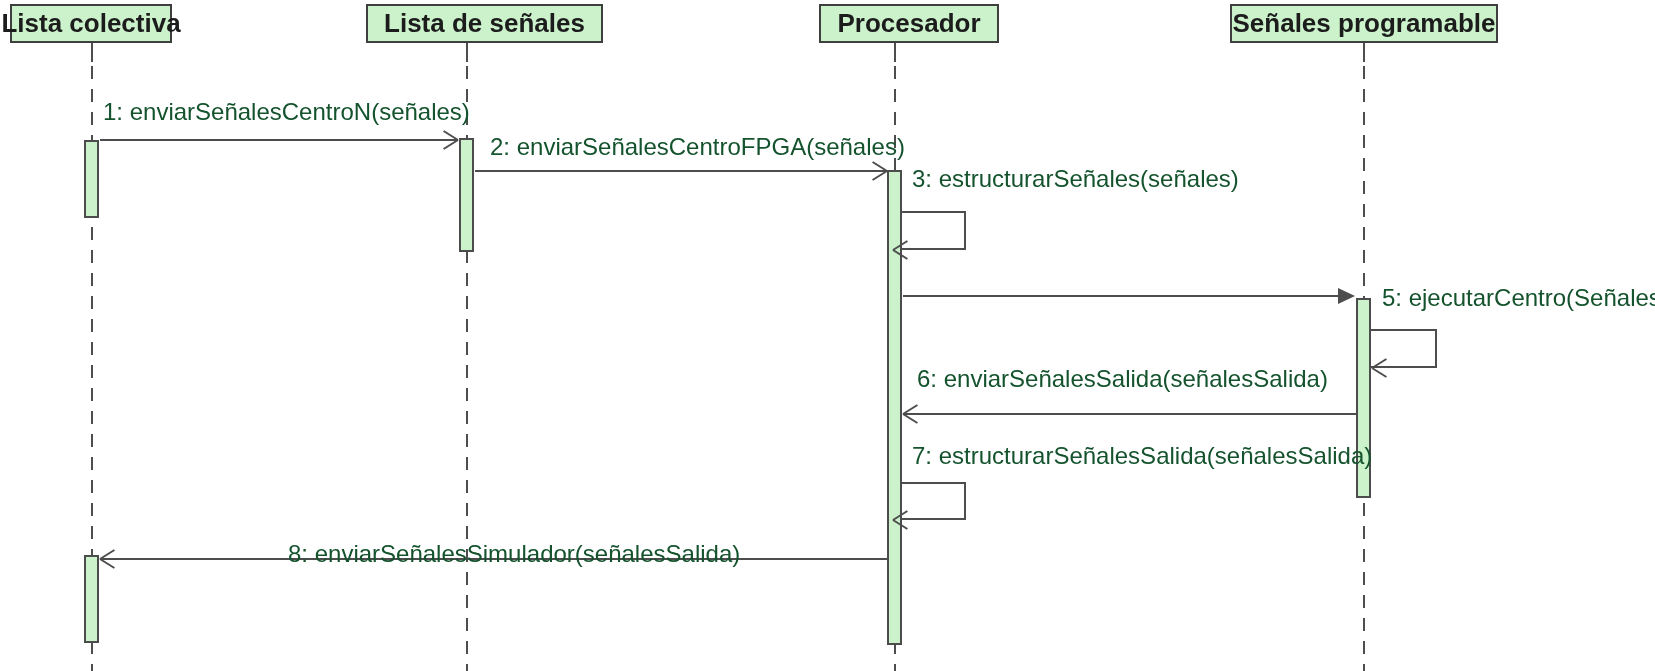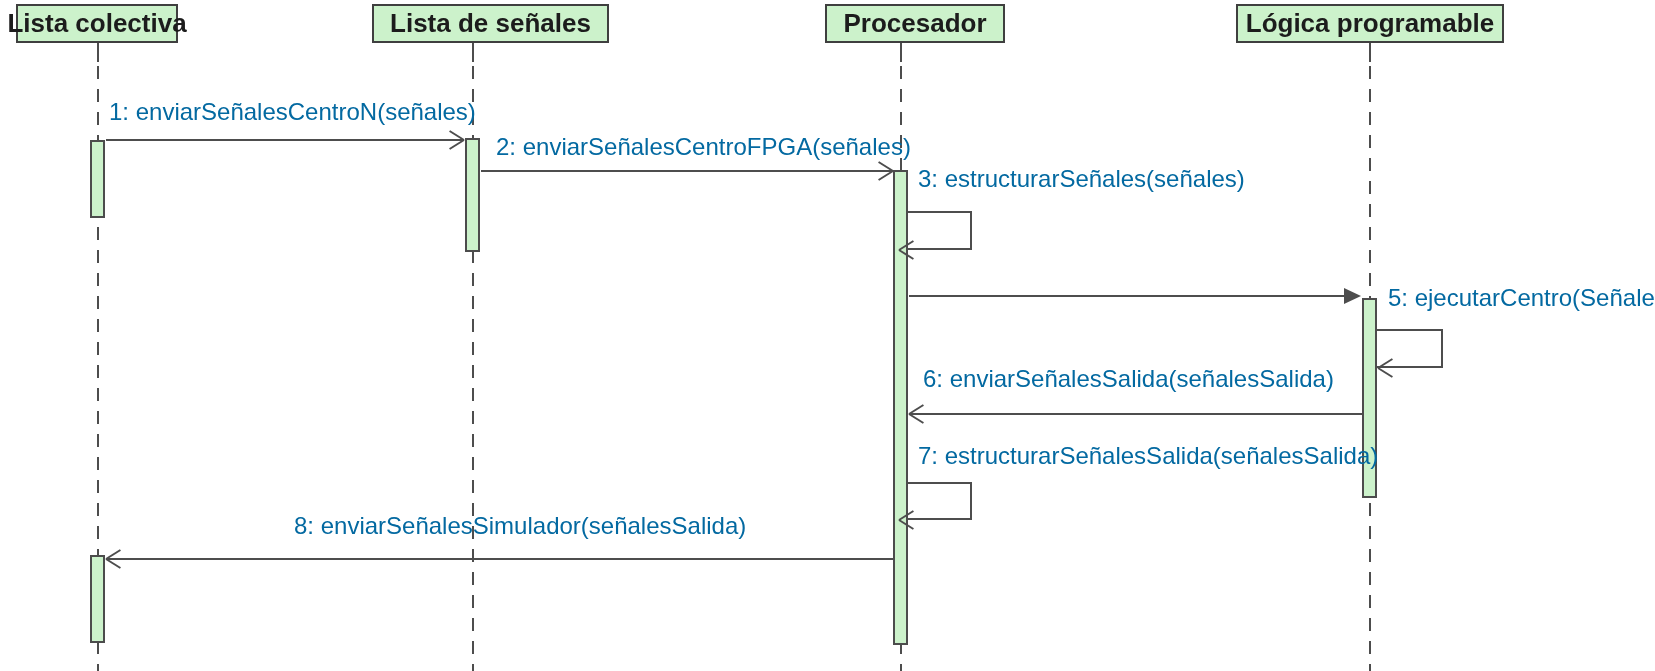--- a/index.html
+++ b/index.html
@@ -3,21 +3,21 @@
 <meta charset="utf-8">
 <style>
   html, body { margin: 0; padding: 0; }
   body {
     width: 1655px; height: 671px;
     background: #ffffff;
     font-family: "Liberation Sans", sans-serif;
     position: relative;
     overflow: hidden;
   }
-  .canvas { position: absolute; inset: 0; margin-left: 6px; }
+  .canvas { position: absolute; inset: 0; }
 
   
   .actor-box {
     position: absolute;
     top: 4px; height: 39px;
     background: #ccf2cb;
     border: 2px solid #3f3f3f;
     box-sizing: border-box;
     display: flex; align-items: center; justify-content: center;
     font-weight: bold; font-size: 26px; color: #1c1c1c;
@@ -74,21 +74,21 @@
     position: absolute; width: 0; height: 0;
     border-top: 8px solid transparent;
     border-bottom: 8px solid transparent;
     border-left: 17px solid #4d4d4d;
     z-index: 4;
   }
 
   
   .msg-label {
     position: absolute;
-    font-size: 24px; color: #0369a1;
+    font-size: 24px; color: #14532d;
     white-space: nowrap;
     z-index: 5;
   }
 </style>
 </head>
 <body>
 
 <div class="canvas">
 
   <div class="lifeline-stub" style="left:91px"></div>
@@ -96,21 +96,21 @@
   <div class="lifeline-stub" style="left:466px"></div>
   <div class="lifeline" style="left:466px"></div>
   <div class="lifeline-stub" style="left:894px"></div>
   <div class="lifeline" style="left:894px"></div>
   <div class="lifeline-stub" style="left:1363px"></div>
   <div class="lifeline" style="left:1363px"></div>
 
   <div class="actor-box" style="left:10px;  width:162px">Lista colectiva</div>
   <div class="actor-box" style="left:366px; width:237px">Lista de señales</div>
   <div class="actor-box" style="left:819px; width:180px">Procesador</div>
-  <div class="actor-box" style="left:1230px;width:268px">Lógica programable</div>
+  <div class="actor-box" style="left:1230px;width:268px">Señales programable</div>
 
   <div class="activation" style="left:84px;  top:140px; height:78px"></div>
   <div class="activation" style="left:459px; top:138px; height:114px"></div>
   <div class="activation" style="left:887px; top:170px; height:475px"></div>
   <div class="activation" style="left:1356px;top:298px; height:200px"></div>
   <div class="activation" style="left:84px;  top:555px; height:88px"></div>
 
   <div class="msg-label" style="left:103px; top:98px">1: enviarSeñalesCentroN(señales)</div>
   <div class="hline" style="left:100px; top:139px; width:358px"></div>
   <div class="ah ah-right" style="left:440px; top:131px"></div>
@@ -131,17 +131,17 @@
   <div class="ah ah-left" style="left:1372px; top:359px"></div>
 
   <div class="msg-label" style="left:917px; top:365px">6: enviarSeñalesSalida(señalesSalida)</div>
   <div class="hline" style="left:903px; top:413px; width:453px"></div>
   <div class="ah ah-left" style="left:903px; top:405px"></div>
 
   <div class="msg-label" style="left:912px; top:442px">7: estructurarSeñalesSalida(señalesSalida)</div>
   <div class="loop" style="left:902px; top:482px; width:64px; height:38px"></div>
   <div class="ah ah-left" style="left:893px; top:511px"></div>
 
-  <div class="msg-label" style="left:288px; top:512px">8: enviarSeñalesSimulador(señalesSalida)</div>
+  <div class="msg-label" style="left:288px; top:540px">8: enviarSeñalesSimulador(señalesSalida)</div>
   <div class="hline" style="left:100px; top:558px; width:787px"></div>
   <div class="ah ah-left" style="left:100px; top:550px"></div>
 
 </div>
 
 </body></html>

